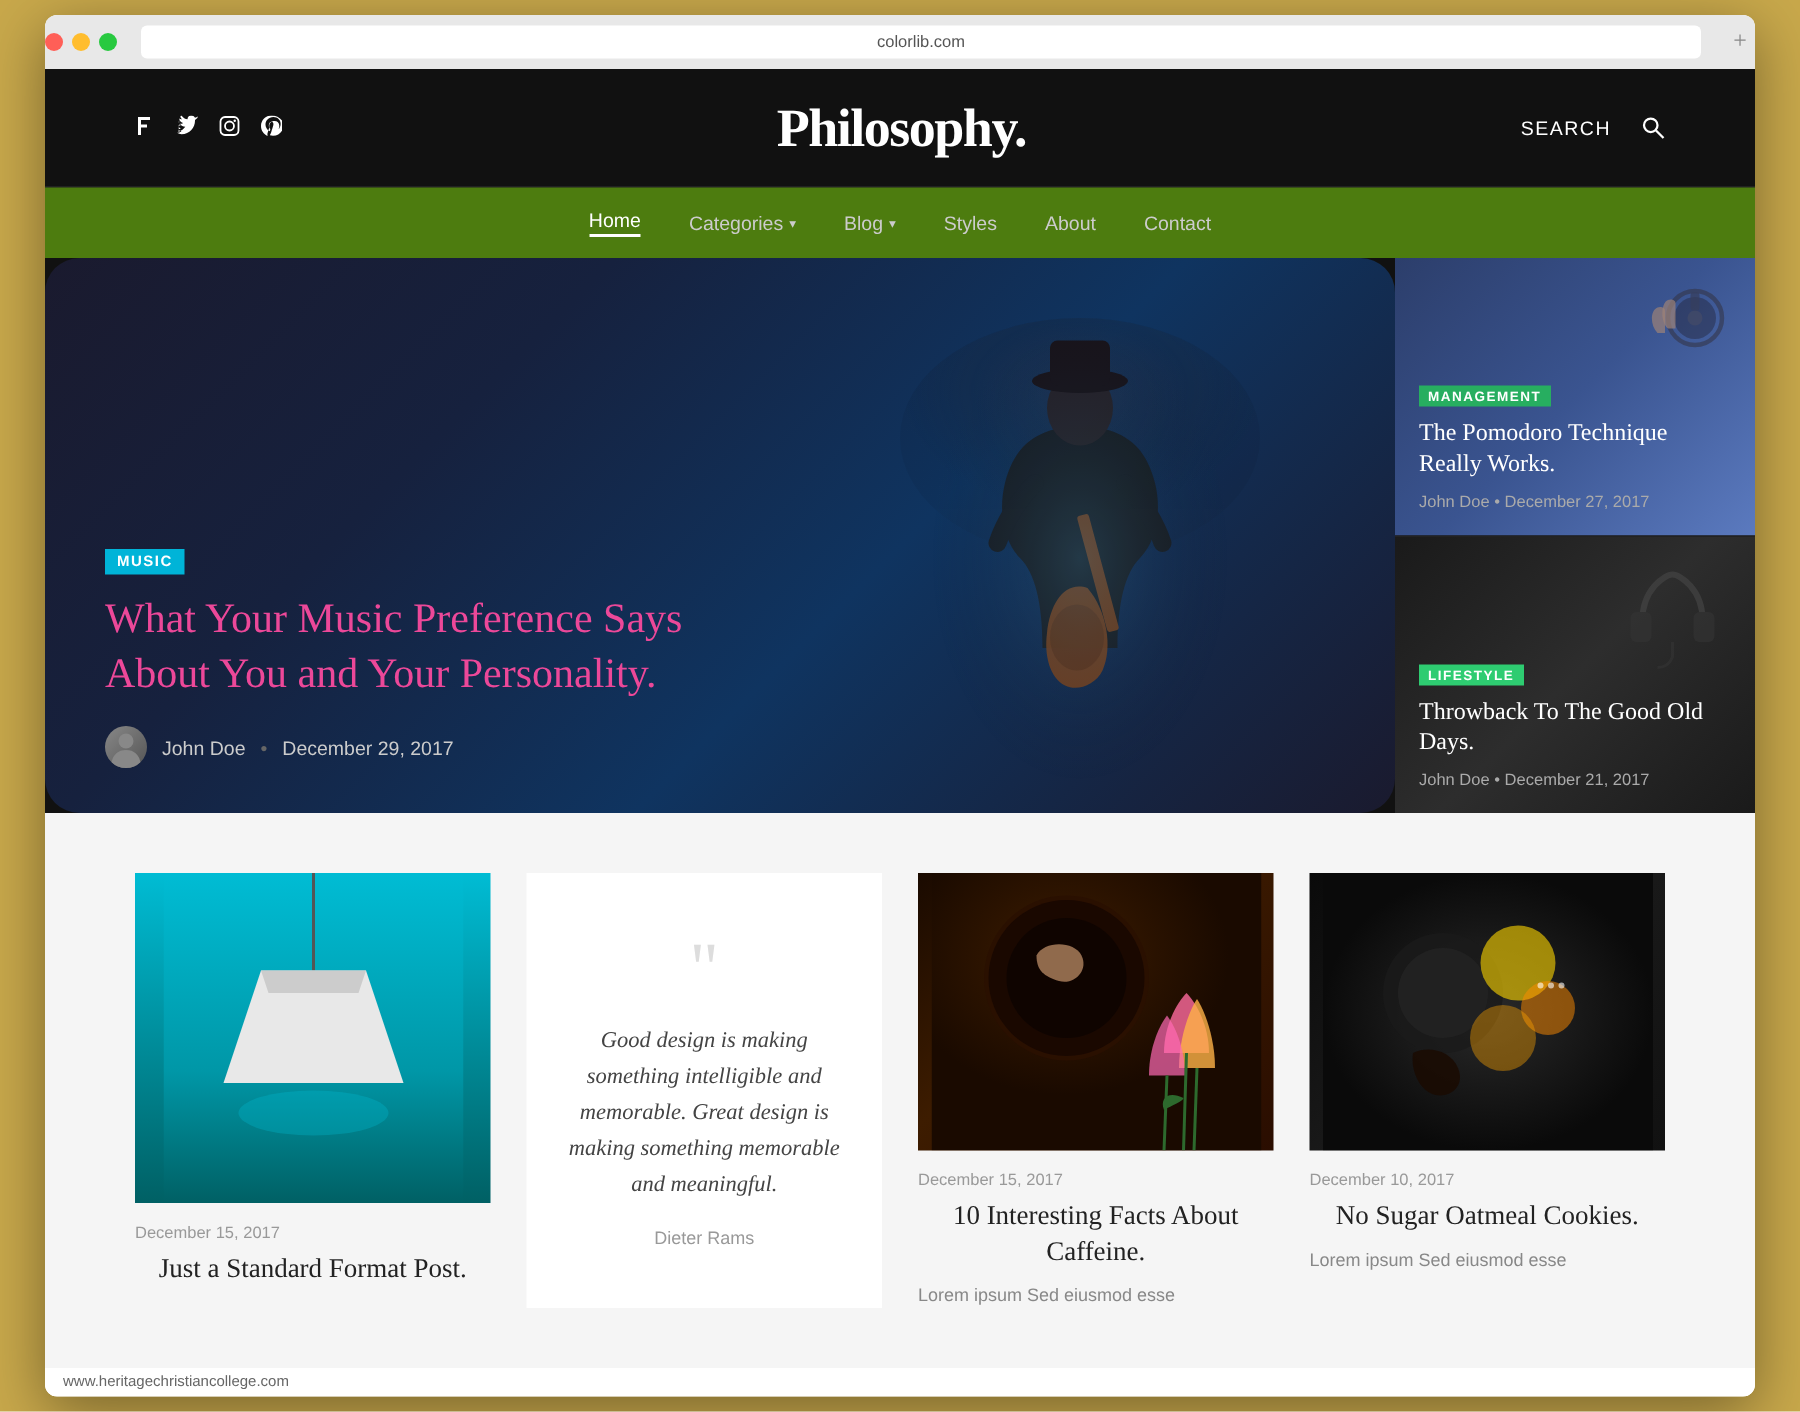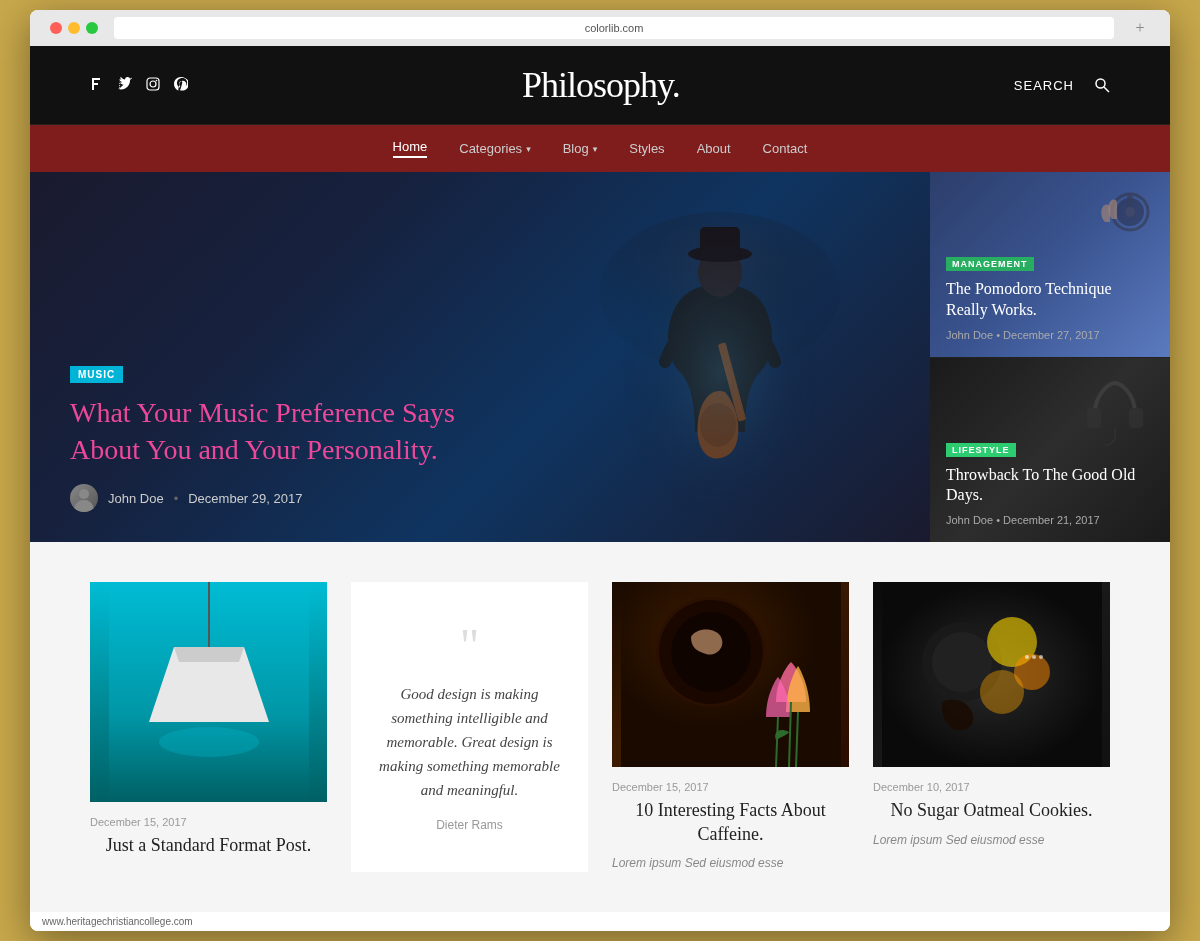--- a/index.html
+++ b/index.html
@@ -16,21 +16,21 @@
       background: #fff;
       border-radius: 8px;
       overflow: hidden;
       box-shadow: 0 10px 40px rgba(0,0,0,0.4);
     }
     .browser-chrome {
       background: #e8e8e8;
       height: 36px;
       display: flex;
       align-items: center;
-      padding: 0 20px;
+      padding: 0 0;
       gap: 6px;
     }
     .dot { width: 12px; height: 12px; border-radius: 50%; }
     .dot-red { background: #ff5f57; }
     .dot-yellow { background: #ffbd2e; }
     .dot-green { background: #28c940; }
     .address-bar {
       flex: 1;
       margin: 0 10px;
       background: #fff;
@@ -60,37 +60,37 @@
       color: #fff;
       padding: 18px 60px;
       display: flex;
       align-items: center;
       justify-content: space-between;
     }
     .social-icons { display: flex; gap: 14px; font-size: 14px; }
     .social-icon { color: #fff; text-decoration: none; font-family: sans-serif; }
     .site-title {
       font-size: 36px;
-      font-weight: normal;
+      font-weight: bold;
       letter-spacing: -1px;
       color: #fff;
       font-family: Georgia, serif;
     }
     .search-area {
       display: flex;
       align-items: center;
       gap: 20px;
       font-size: 13px;
       color: #fff;
       letter-spacing: 1px;
       font-family: -apple-system, sans-serif;
     }
 
     .site-nav {
-      background: #7f1d1d;
+      background: #4d7c0f;
       display: flex;
       justify-content: center;
       gap: 32px;
       padding: 14px 0;
       border-top: 1px solid #222;
     }
     .nav-item {
       color: #ccc;
       font-size: 13px;
       font-family: -apple-system, Arial, sans-serif;
@@ -106,20 +106,21 @@
     .hero-section {
       display: flex;
       background: #111;
       height: 370px;
       position: relative;
     }
     .hero-main {
       flex: 1;
       position: relative;
       overflow: hidden;
+      border-radius: 23px;
     }
     .hero-bg {
       width: 100%;
       height: 100%;
       background: linear-gradient(135deg, #1a1a2e 0%, #16213e 30%, #0f3460 60%, #1a1a2e 100%);
       position: absolute;
       top: 0; left: 0;
     }
     .hero-content {
       position: absolute;
@@ -300,21 +301,20 @@
       font-family: Georgia, serif;
       line-height: 1.3;
       margin-bottom: 8px;
       text-align: center;
     }
     .post-excerpt {
       font-size: 12px;
       color: #888;
       font-family: -apple-system, sans-serif;
       line-height: 1.5;
-      font-style: italic;
     }
 
     .status-bar {
       background: #fff;
       padding: 4px 12px;
       font-size: 10px;
       color: #666;
       font-family: -apple-system, sans-serif;
     }
 

